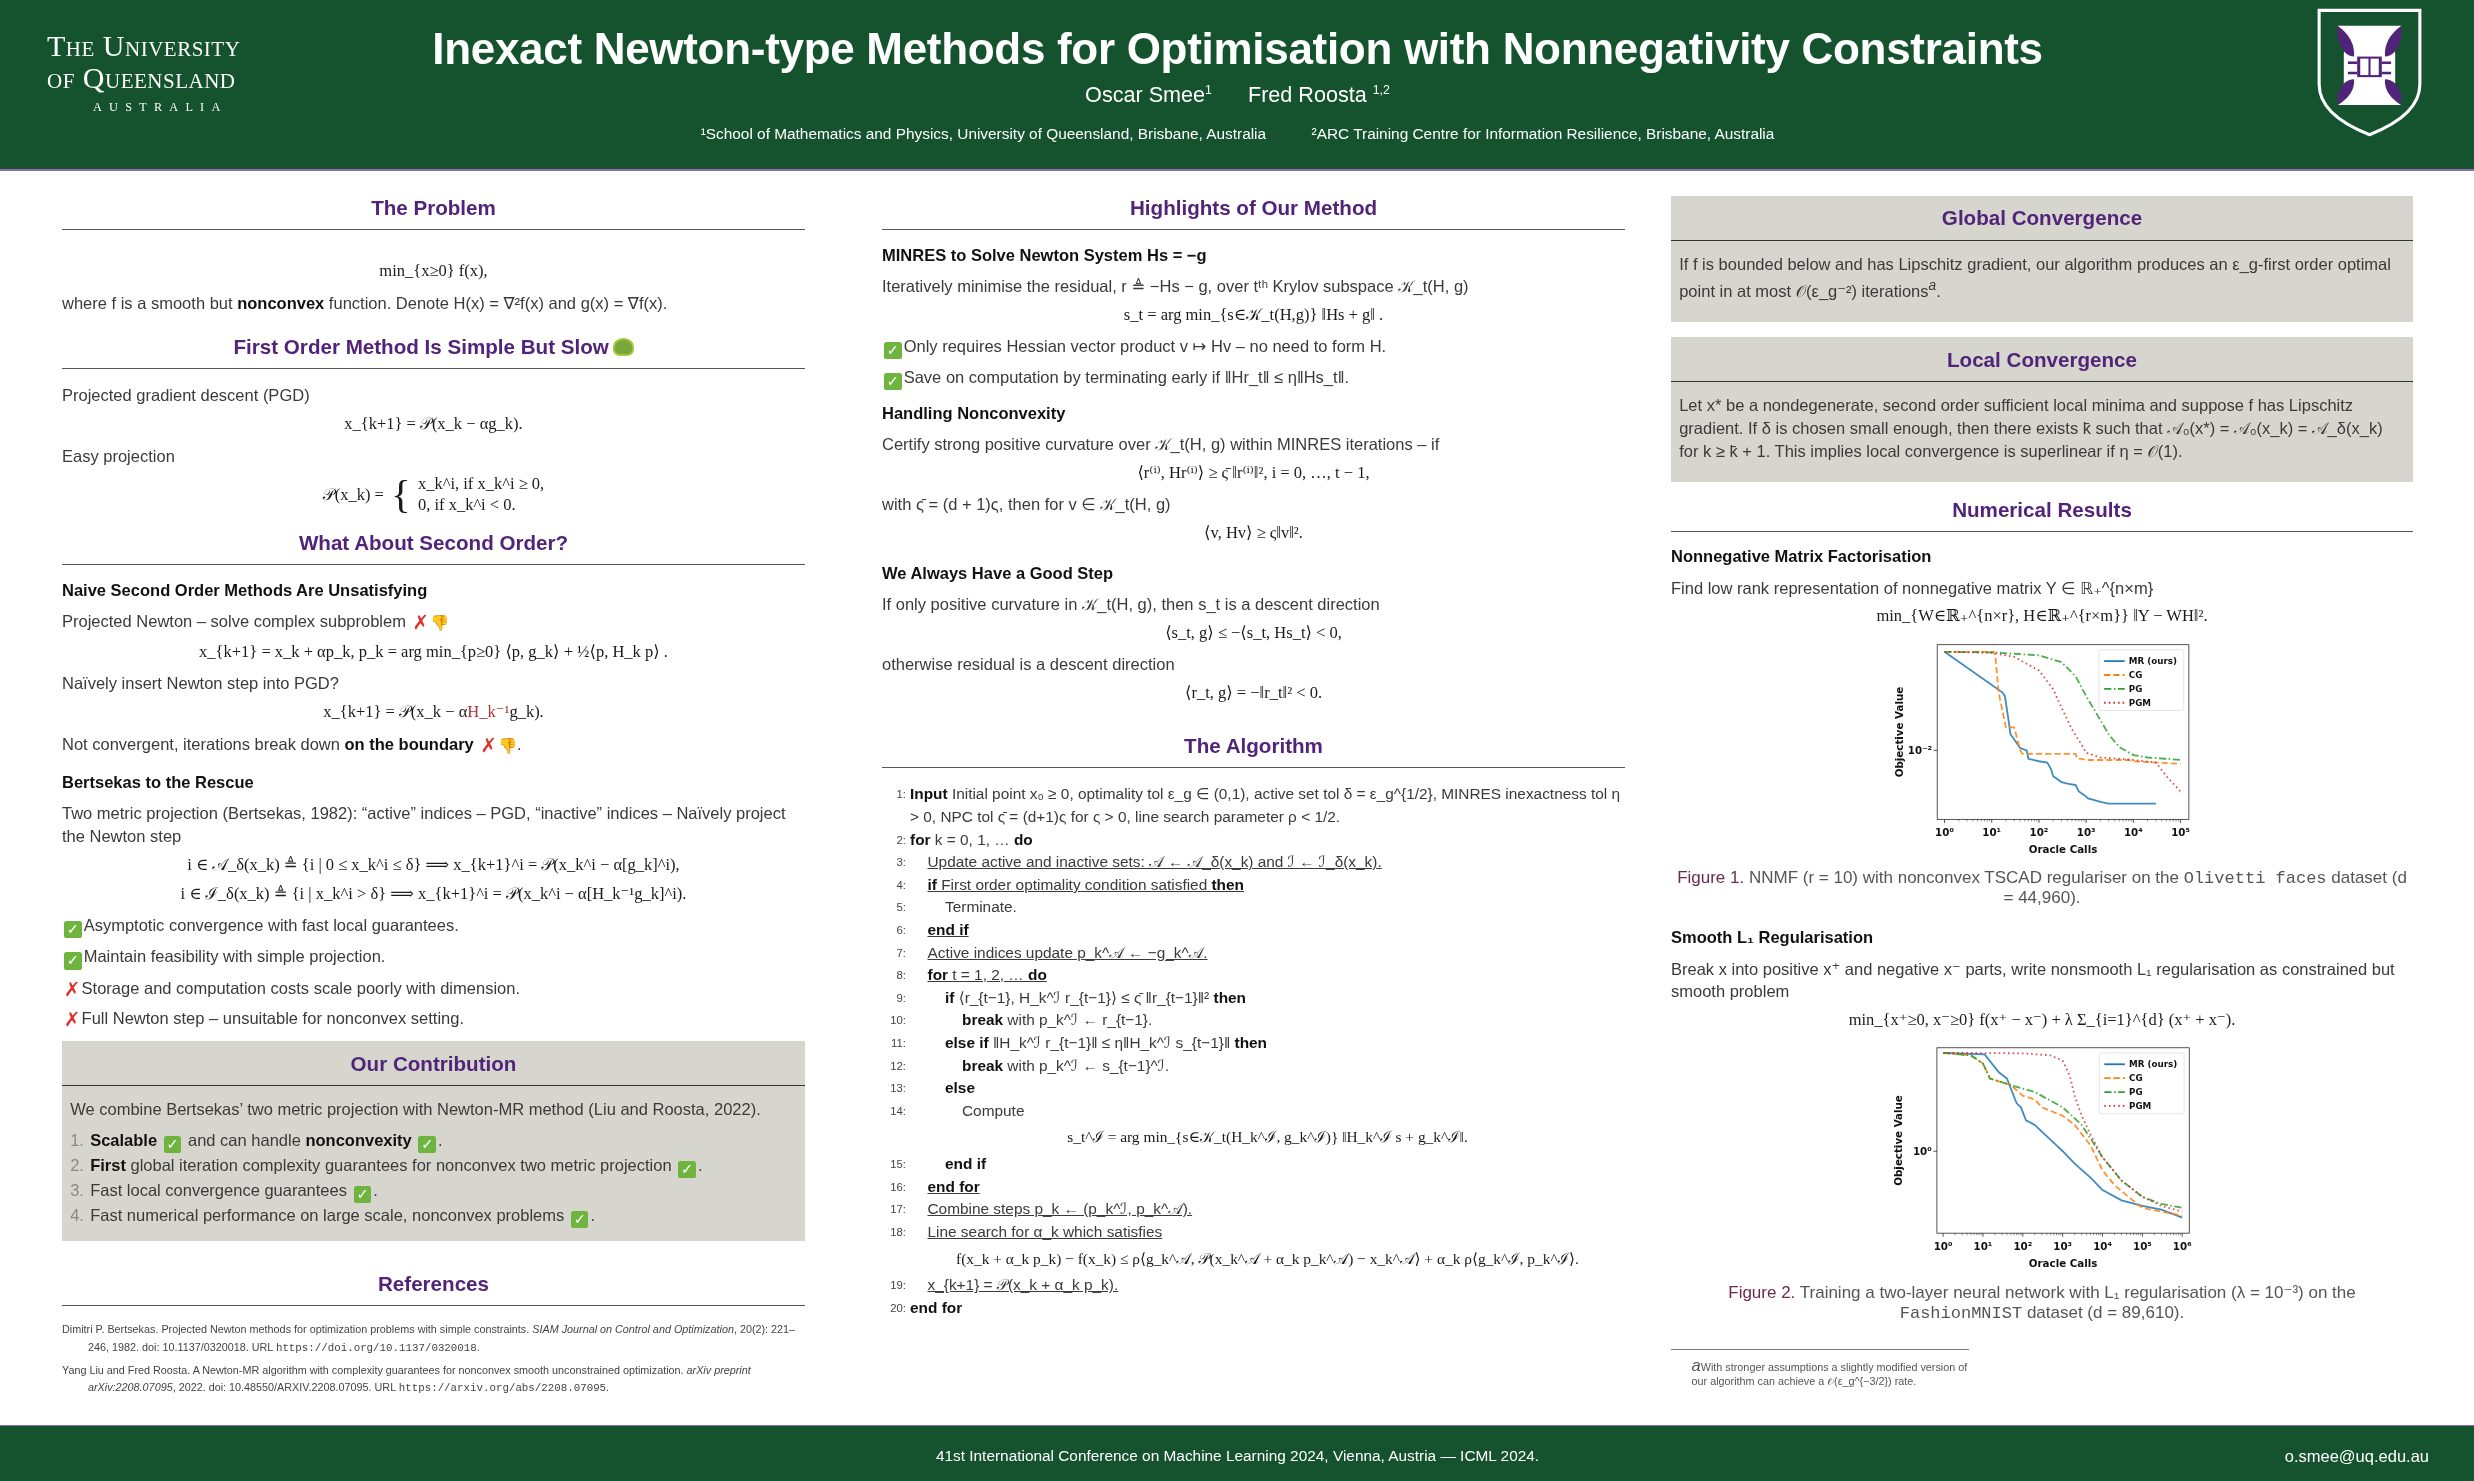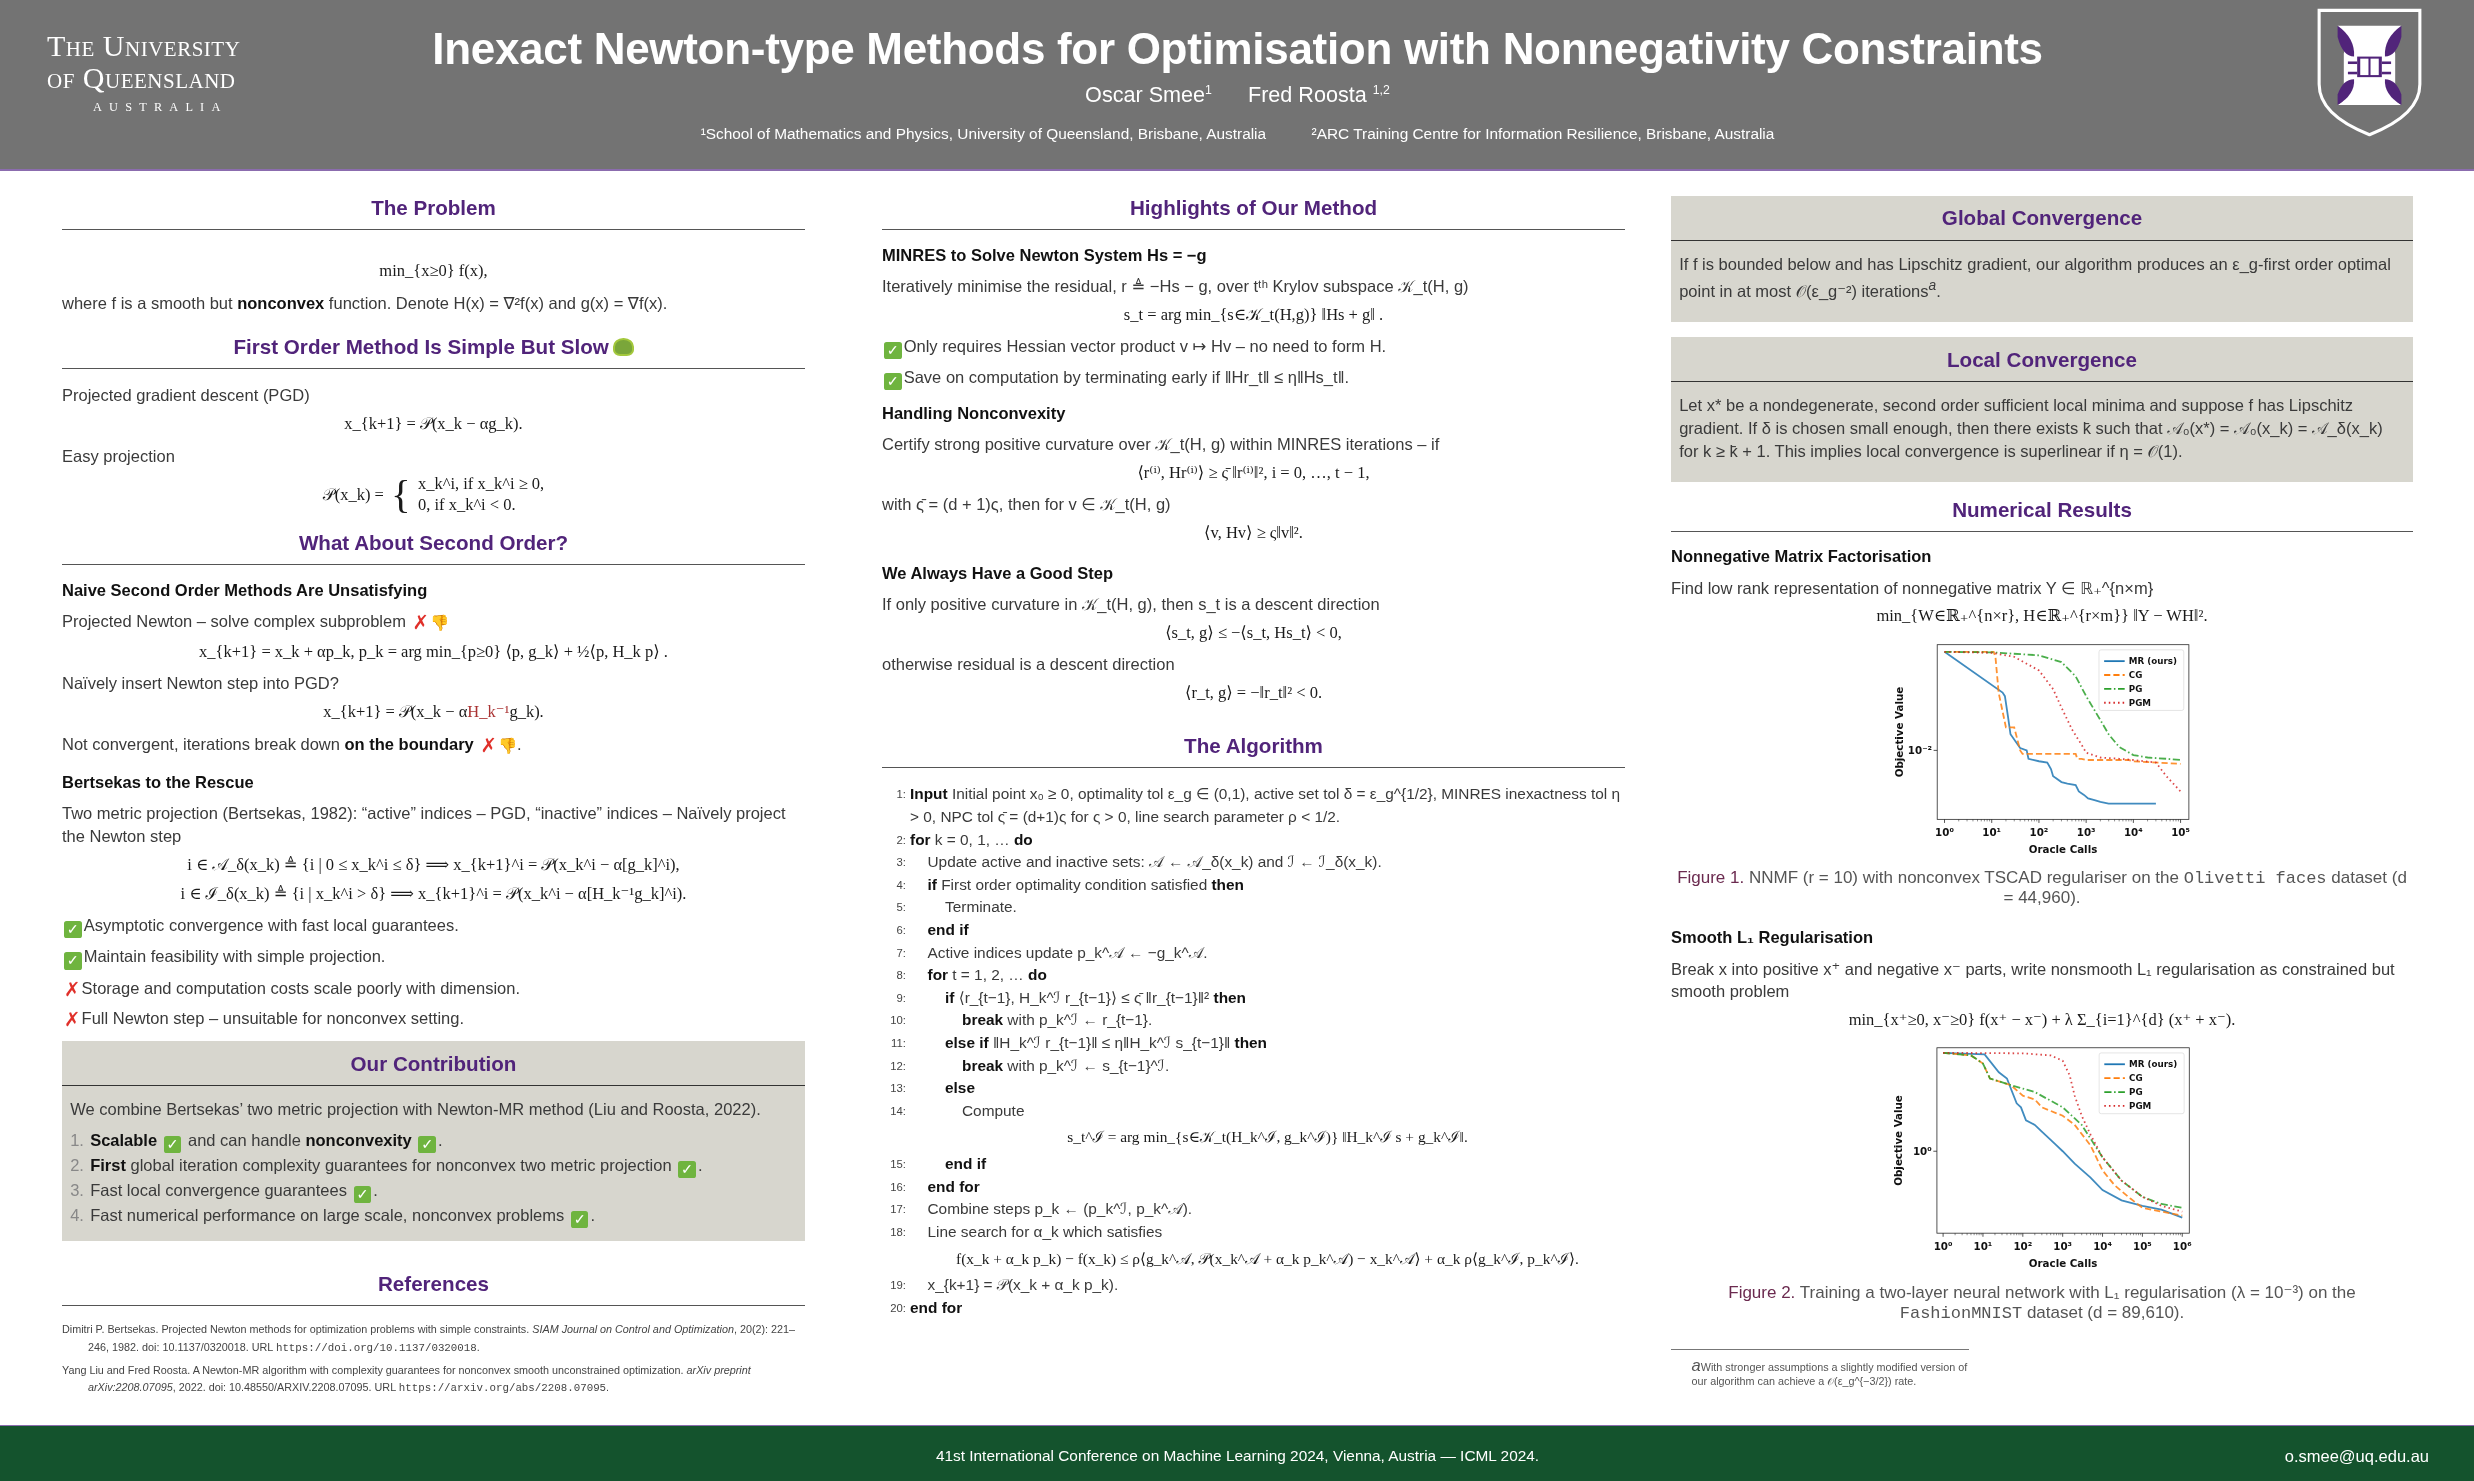--- a/index.html
+++ b/index.html
@@ -2,21 +2,21 @@
 <html style="font-size:8.2px"><head>
 <meta charset="utf-8">
 <style>
   * { box-sizing: border-box; margin: 0; padding: 0; }
   html, body { width: 2475px; height: 1482px; background: #ffffff; overflow: hidden; }
   body { font-family: "Liberation Sans", "DejaVu Sans", sans-serif; color: #3a3a3a; position: relative; }
   .math { font-family: "Liberation Serif", "DejaVu Serif", serif; color: #1a1a1a; }
   .mono { font-family: "Liberation Mono", "DejaVu Sans Mono", monospace; }
 
   
-  .header { position: absolute; left: 0; top: 0; width: 2475px; height: 171px; background: #737373; border-bottom: 2.1px solid #8b6cae; color: #fff; }
+  .header { position: absolute; left: 0; top: 0; width: 2475px; height: 171px; background: #14532d; border-bottom: 2.1px solid #8b6cae; color: #fff; }
   .uq-logo { position: absolute; left: 47px; top: 30px; width: 232px; font-family: "Liberation Serif", "DejaVu Serif", serif; color: #fff; }
   .uq-logo .l1, .uq-logo .l2 { font-size: 30px; letter-spacing: 0.5px; line-height: 32px; font-variant: small-caps; }
   .uq-logo .l3 { font-size: 12.3px; letter-spacing: 7.2px; margin-top: 6.2px; padding-left: 46px; }
   .title { position: absolute; left: 288px; width: 1899px; top: 24px; text-align: center; font-size: 44px; font-weight: bold; letter-spacing: -0.3px; }
   .authors { position: absolute; left: 288px; width: 1899px; top: 82px; text-align: center; font-size: 21.6px; font-weight: 300; }
   .authors sup { font-size: 12.3px; }
   .affil { position: absolute; left: 288px; width: 1899px; top: 125px; text-align: center; font-size: 15.4px; }
   .affil span { margin: 0 20.6px; }
   .crest { position: absolute; left: 2314px; top: 7.2px; width: 111px; width: 111px; height: 130px; }
 
@@ -43,21 +43,21 @@
   ol.contrib { list-style: none; padding-left: 0; }
   ol.contrib li { font-size: 16.5px; line-height: 24px; }
   ol.contrib li .num { color: #888; margin-right: 6.2px; }
   .refs p { font-size: 10.8px; line-height: 17.5px; padding-left: 26px; text-indent: -26px; color: #444; margin-bottom: 4.1px; }
   .refs i { font-style: italic; }
 
   
   .algo .ln { font-size: 15.4px; line-height: 22.6px; display: flex; }
   .algo .n { width: 28px; font-size: 11.3px; color: #444; text-align: right; padding-right: 4.1px; flex-shrink: 0; }
   .algo .kw { font-weight: bold; color: #111; }
-  .ind1 { padding-left: 17.5px; } .ind2 { padding-left: 35px; } .ind3 { padding-left: 52px; }
+  .ind1 { padding-left: 17.5px; text-decoration: underline; } .ind2 { padding-left: 35px; } .ind3 { padding-left: 52px; }
 
   .caption { font-size: 17px; text-align: center; color: #555; margin: 5.1px 0 10.3px; }
   .caption .fig { color: #6b2a4f; }
   .chart { display: block; margin: 0 auto; }
   .footnote { border-top: 1px solid #777; width: 298px; margin-top: 26px; padding-top: 5.1px; font-size: 10.8px; color: #555; padding-left: 20.6px; }
   .footnote .mk { font-style: italic; font-size: 16.5px; }
 
   
   .footer { position: absolute; left: 0; top: 1425px; width: 2475px; height: 57px; background: #14532d; border-top: 1.5px solid #8b6cae; color: #fff; }
   .footer .conf { position: absolute; left: 0; width: 2475px; top: 20.6px; text-align: center; font-size: 15.4px; }

